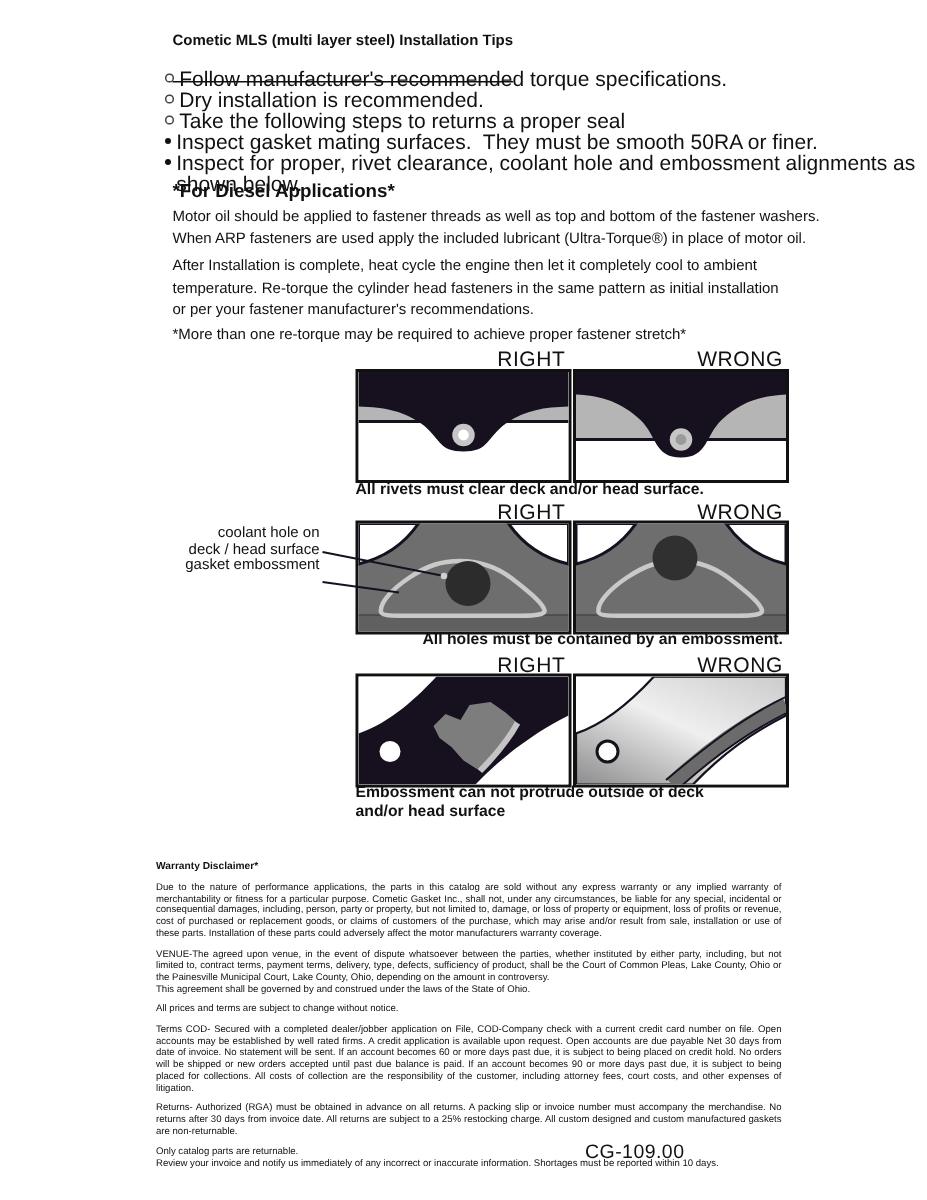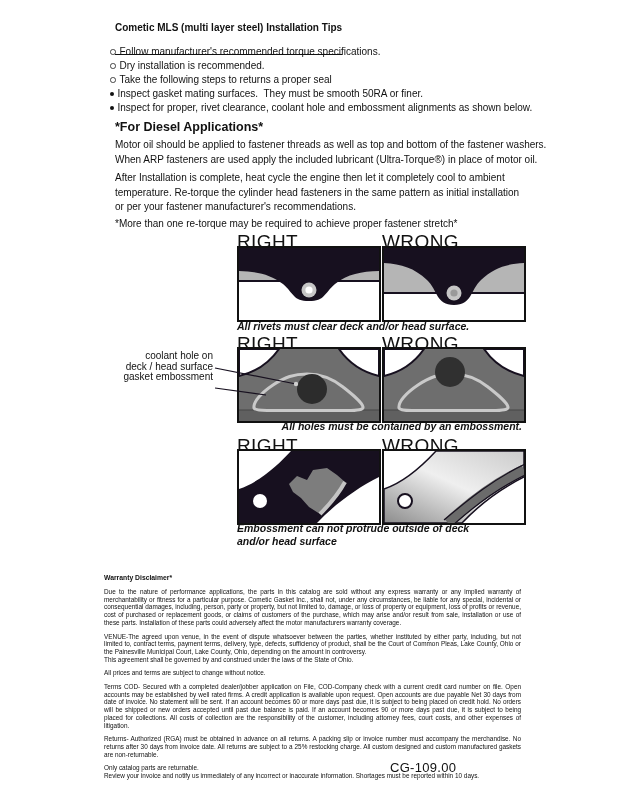--- a/index.html
+++ b/index.html
@@ -9,30 +9,30 @@
     --emboss-line:#c9c9c9;
     --hole-dark:#2c2c2c;
     --text:#111;
   }
   html,body{margin:0;padding:0;background:#fff;}
   .page{position:relative;width:618px;height:800px;background:#ffffff;
         font-family:"Liberation Sans", sans-serif;color:var(--text);overflow:hidden;}
   .abs{position:absolute;}
   .title{font-size:10px;font-weight:bold;border-bottom:1.5px solid #111;padding-bottom:21px;white-space:pre;}
   .tips{left:110px;top:45px;}
-  .bullet-row{display:flex;align-items:flex-start;height:14px;font-size:10px;line-height:14px;white-space:pre-wrap;text-align:right;}
+  .bullet-row{display:flex;align-items:flex-start;height:14px;font-size:14px;line-height:14px;white-space:pre-wrap;}
   .bullet-row.sub{}
   .marker-circle{flex:0 0 auto;width:3.5px;height:3.5px;border:1px solid #444;border-radius:50%;margin:4px 4px 0 0;}
   .marker-dot{flex:0 0 auto;width:4px;height:4px;background:#111;border-radius:50%;margin:4.5px 3.5px 0 0;}
   .diesel-heading{font-size:12.5px;font-weight:bold;}
   .body-line{font-size:10px;line-height:14.5px;white-space:pre-wrap;}
-  .rw-label{width:140px;text-align:left;font-size:19px;letter-spacing:.4px;}
+  .rw-label{width:140px;text-align:right;font-size:14px;letter-spacing:.4px;}
   .fig{width:140px;height:72px;border:2px solid #111;background:#fff;}
   .fig svg{display:block;}
-  .caption{font-size:10.5px;font-weight:bold;white-space:pre-line;line-height:12.5px;font-style:italic;}
+  .caption{font-size:10.5px;font-weight:bold;white-space:pre-line;line-height:12.5px;}
   .small-label{font-size:10px;line-height:11px;text-align:right;white-space:pre-line;}
   .warranty{left:104px;top:574px;width:417px;}
   .warranty-heading{font-size:6.8px;font-weight:bold;margin:0 0 7px 0;}
   .warranty p{font-size:6.4px;line-height:7.7px;margin:0 0 6px 0;white-space:pre-line;text-align:justify;}
   .footer{font-size:13px;letter-spacing:.3px;}
 </style>
 </head>
 <body>
 
 <div class="page">

